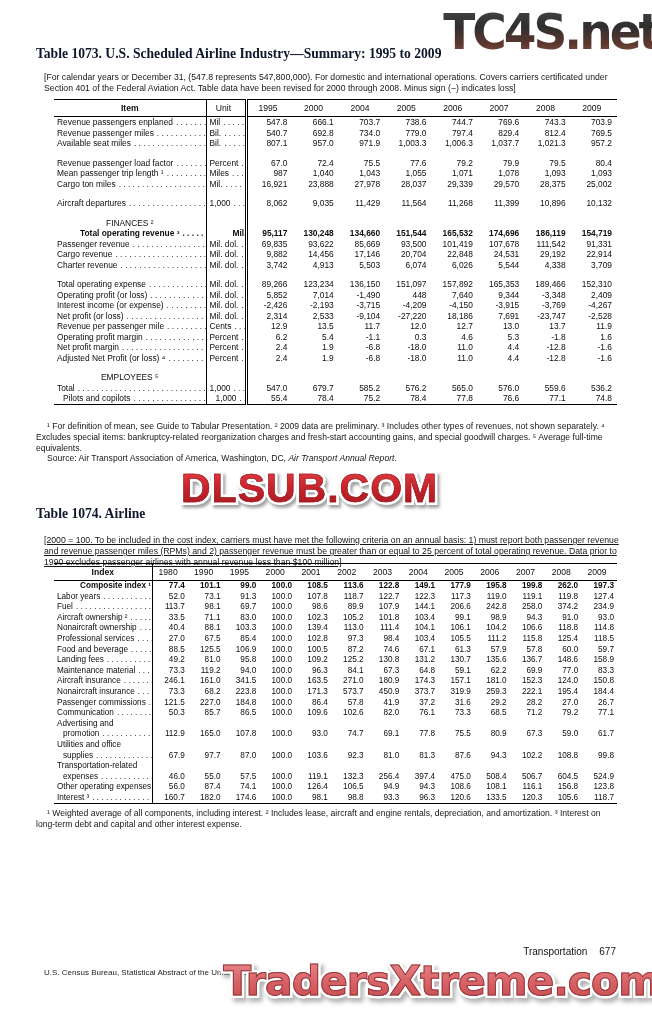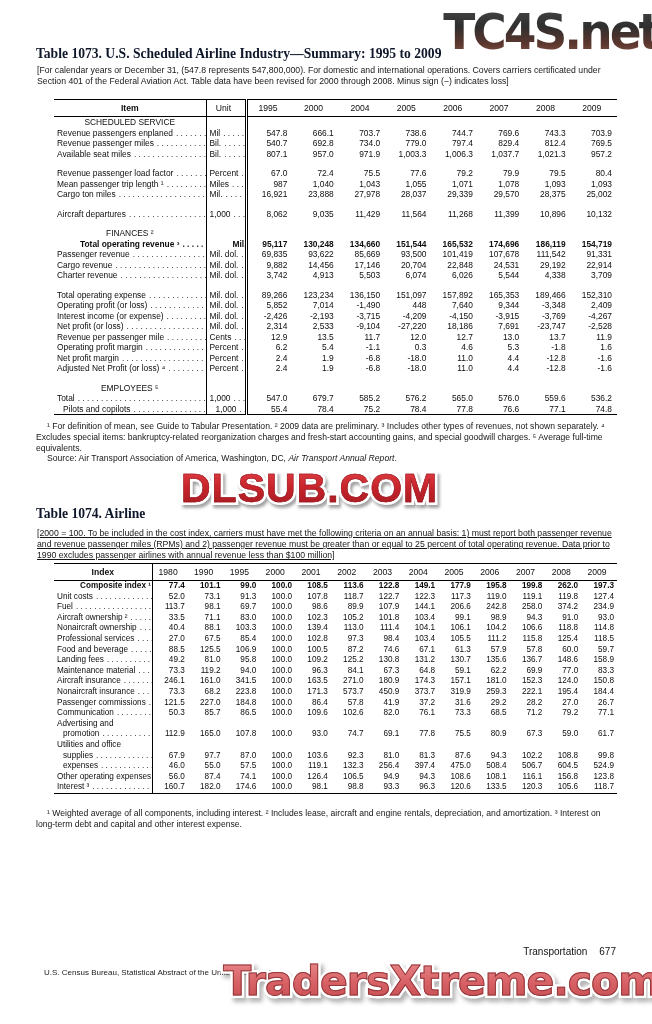--- a/index.html
+++ b/index.html
@@ -4,21 +4,21 @@
 <style>
   html,body{margin:0;padding:0;background:#888;}
   .page{position:relative;width:652px;height:1024px;background:#ffffff;overflow:hidden;
         font-family:"Liberation Sans","DejaVu Sans",sans-serif;color:#0d0d0d;}
 
   
   .tbl-title{position:absolute;left:36px;margin:0;font-family:"Liberation Serif","DejaVu Serif",serif;
              font-size:13.6px;font-weight:700;white-space:nowrap;color:#0f172a;}
   .title-1073{top:46px;}
   .title-1074{top:506px;}
-  .note{position:absolute;left:36px;width:582px;margin:1px;font-size:8.7px;line-height:11px;color:#161616;}
+  .note{position:absolute;left:36px;width:582px;margin:8px;font-size:8.7px;line-height:11px;color:#161616;}
   .note-1073{top:64px;}
   .note-1074{top:527px;text-decoration:underline;}
   .fnblock{position:absolute;left:36px;width:582px;font-size:8.6px;line-height:10.8px;color:#161616;}
   .fn-1073{top:421px;}
   .fn-1074{top:808px;}
   .fnblock p{margin:0;text-indent:11px;}
   .fnblock i{font-style:italic;}
 
   
   table.dt{position:absolute;left:54px;width:563px;border-collapse:collapse;table-layout:fixed;
@@ -104,32 +104,20 @@
           <th>2004</th>
           <th>2005</th>
           <th>2006</th>
           <th>2007</th>
           <th>2008</th>
           <th>2009</th>
         </tr>
       </thead>
       <tbody>
         <tr>
-          <td class="sc">SCHEDULED SERVICE</td>
-          <td></td>
-          <td></td>
-          <td></td>
-          <td></td>
-          <td></td>
-          <td></td>
-          <td></td>
-          <td></td>
-          <td></td>
-        </tr>
-        <tr>
           <td class="lc">
             <div class="lcw">
               <span class="lt">Revenue passengers enplaned</span>
               <span class="leader"></span>
             </div>
           </td>
           <td>
             <div class="lcw">
               <span class="lt">Mil</span>
               <span class="leader"></span>
@@ -737,21 +725,21 @@
           <td class="num">149.1</td>
           <td class="num">177.9</td>
           <td class="num">195.8</td>
           <td class="num">199.8</td>
           <td class="num">262.0</td>
           <td class="num">197.3</td>
         </tr>
         <tr>
           <td class="lc">
             <div class="lcw">
-              <span class="lt">Unit costs</span>
+              <span class="lt">Labor years</span>
               <span class="leader"></span>
             </div>
           </td>
           <td class="num">52.0</td>
           <td class="num">73.1</td>
           <td class="num">91.3</td>
           <td class="num">100.0</td>
           <td class="num">107.8</td>
           <td class="num">118.7</td>
           <td class="num">122.7</td>
@@ -1068,20 +1056,40 @@
           <td class="num">103.6</td>
           <td class="num">92.3</td>
           <td class="num">81.0</td>
           <td class="num">81.3</td>
           <td class="num">87.6</td>
           <td class="num">94.3</td>
           <td class="num">102.2</td>
           <td class="num">108.8</td>
           <td class="num">99.8</td>
         </tr>
+        <tr>
+          <td class="lc">
+            <div class="lcw">
+              <span class="lt">Transportation-related</span>
+            </div>
+          </td>
+          <td></td>
+          <td></td>
+          <td></td>
+          <td></td>
+          <td></td>
+          <td></td>
+          <td></td>
+          <td></td>
+          <td></td>
+          <td></td>
+          <td></td>
+          <td></td>
+          <td></td>
+        </tr>
         <tr class="ind1">
           <td class="lc">
             <div class="lcw">
               <span class="lt">expenses</span>
               <span class="leader"></span>
             </div>
           </td>
           <td class="num">46.0</td>
           <td class="num">55.0</td>
           <td class="num">57.5</td>

